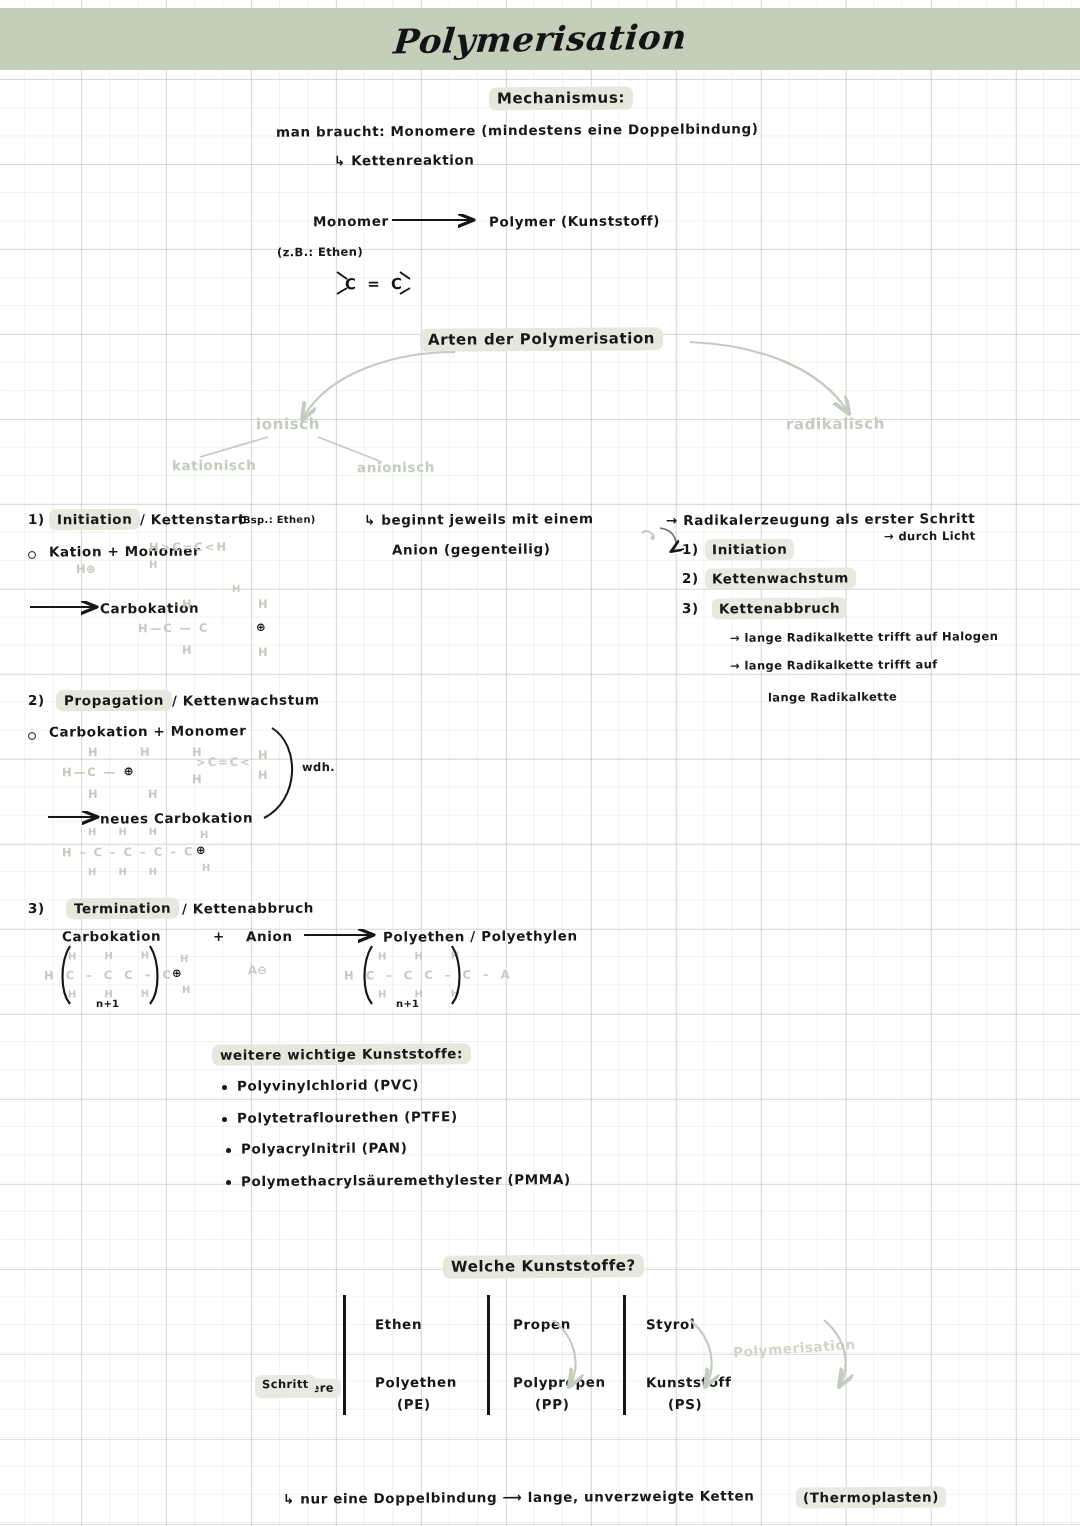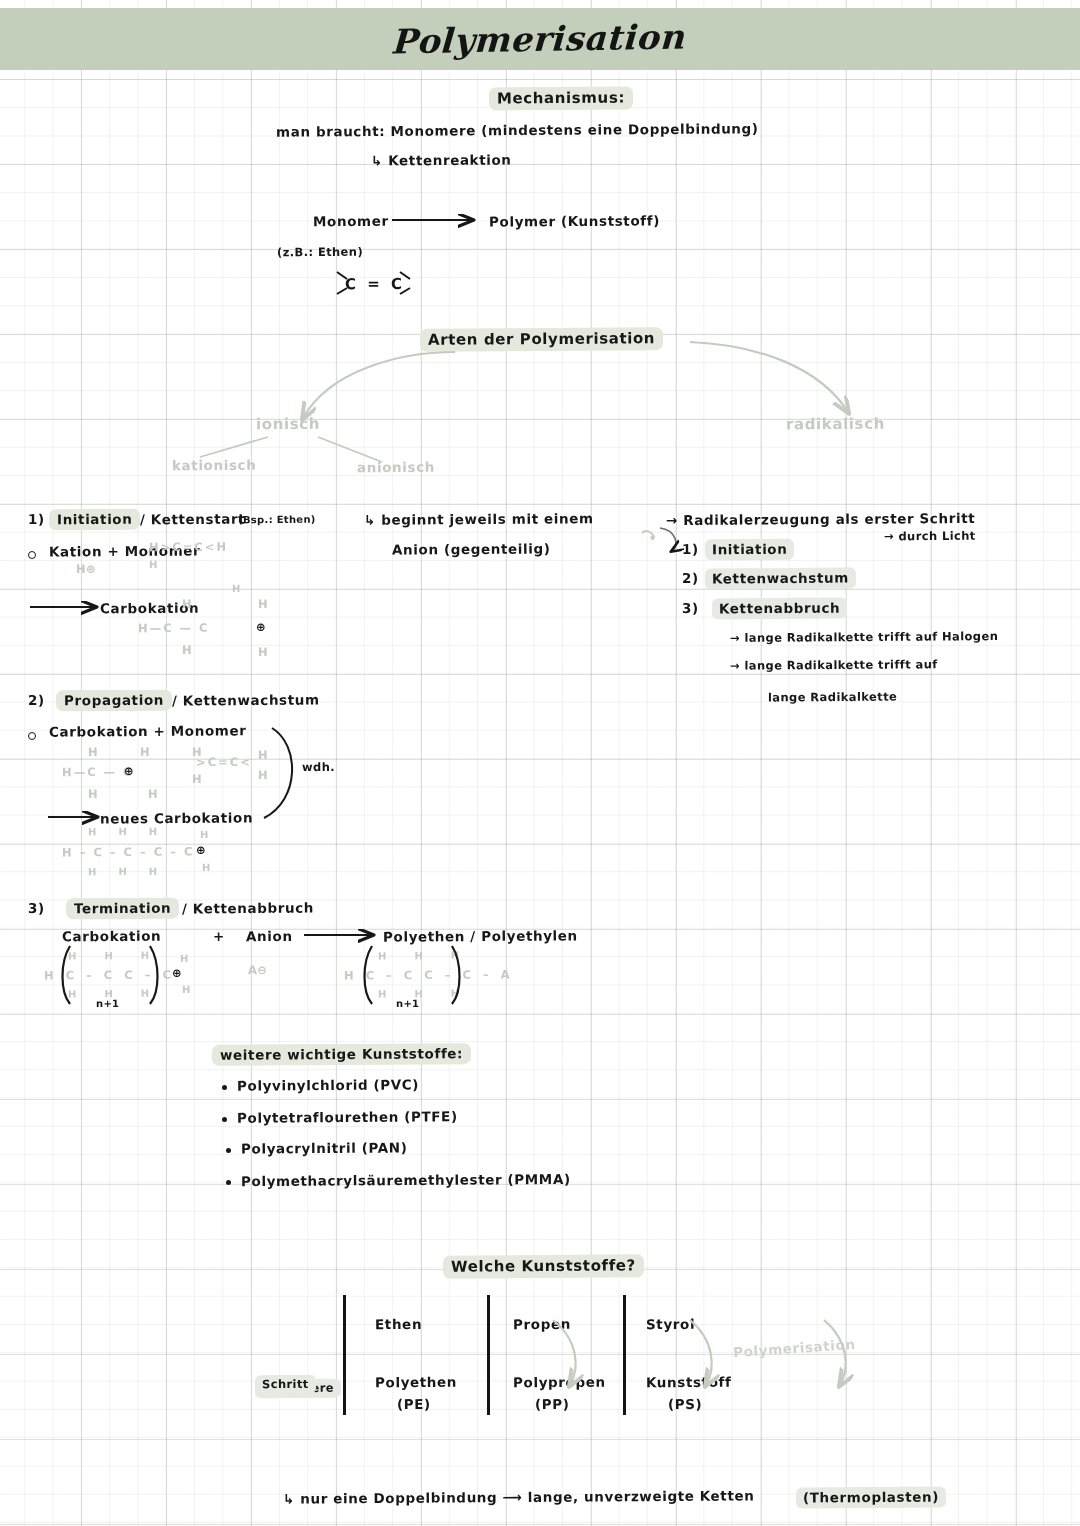--- a/index.html
+++ b/index.html
@@ -93,21 +93,21 @@
 <body>
 
 <div class="page">
 
   <div class="banner">
     <div class="banner-title">Polymerisation</div>
   </div>
 
   <div class="hw big hl" style="left:489px; top:87px;">Mechanismus:</div>
   <div class="hw" style="left:276px; top:122px;">man braucht: Monomere  (mindestens  eine  Doppelbindung)</div>
-  <div class="hw" style="left:334px; top:152px;margin-left:37px;">↳  Kettenreaktion</div>
+  <div class="hw" style="left:334px; top:152px;">↳  Kettenreaktion</div>
 
   <div class="hw" style="left:313px; top:213px;">Monomer</div>
   <div class="hw" style="left:489px; top:213px;">Polymer  (Kunststoff)</div>
   <div class="hw small" style="left:277px; top:245px;">(z.B.: Ethen)</div>
   <div class="hw" style="left:345px; top:275px; font-size:15px; letter-spacing:3px;">C = C</div>
 
   <div class="hw big hl" style="left:420px; top:328px;">Arten der Polymerisation</div>
   <div class="hw big pencil" style="left:256px; top:415px;">ionisch</div>
   <div class="hw big pencil" style="left:786px; top:415px;">radikalisch</div>
   <div class="hw pencil" style="left:172px; top:457px;">kationisch</div>

